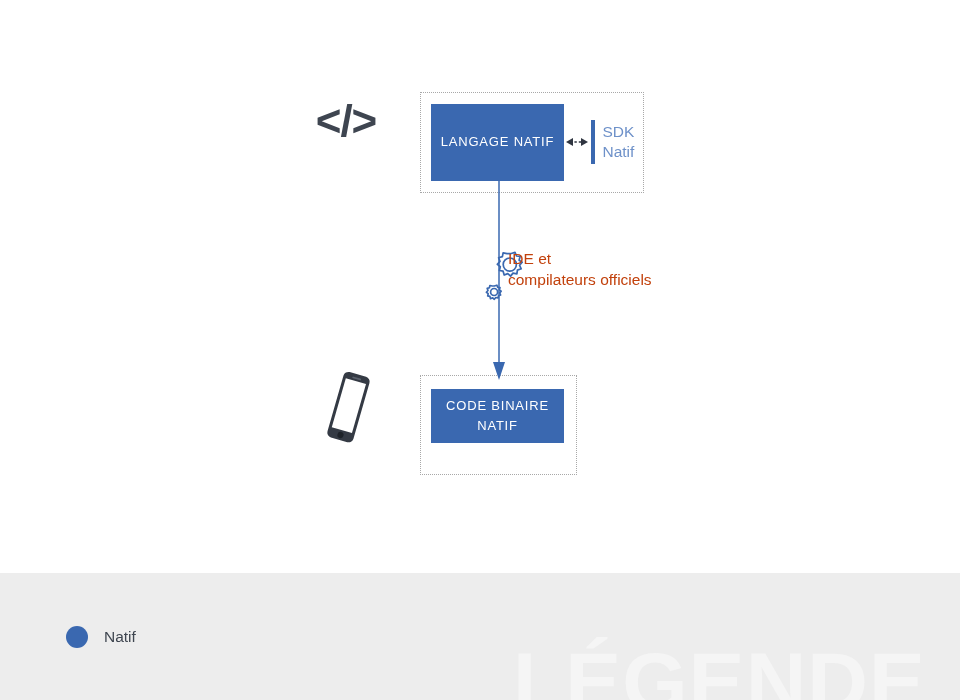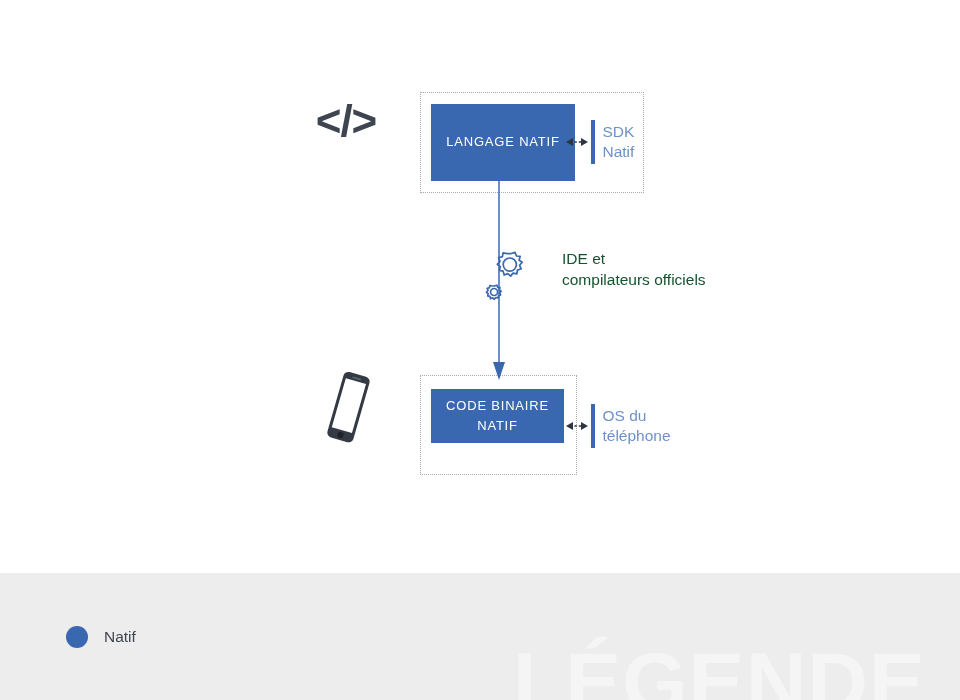--- a/index.html
+++ b/index.html
@@ -76,21 +76,21 @@
     display: flex;
     align-items: center;
     justify-content: center;
     text-align: center;
     font-size: 13px;
     letter-spacing: 0.8px;
     line-height: 1.55;
     white-space: pre-line;
     box-sizing: border-box;
   }
-  #box-langage { left: 431px; top: 104px; width: 144px; height: 77px; }
+  #box-langage { left: 431px; top: 104px; width: 133px; height: 77px; }
   #box-binaire { left: 431px; top: 389px; width: 133px; height: 54px; }
 
   
   .side-annotation {
     position: absolute;
     display: flex;
     align-items: center;
   }
   #annotation-sdk { left: 566px; top: 120px; }
   #annotation-os  { left: 566px; top: 404px; }
@@ -127,24 +127,24 @@
   
   #gears-icon {
     position: absolute;
     left: 478px;
     top: 242px;
     width: 56px;
     height: 62px;
   }
   #middle-label {
     position: absolute;
-    left: 562px;
+    left: 508px;
     top: 249px;
     font-size: 15.5px;
-    color: #14532d;
+    color: #c2410c;
     line-height: 1.35;
     white-space: pre-line;
   }
 
   
   #legend-band {
     position: absolute;
     left: 0;
     top: 573px;
     width: 960px;
@@ -216,30 +216,20 @@
     <svg class="dbl-arrow" viewBox="0 0 22 16">
       <line x1="4" y1="8" x2="18" y2="8" stroke="#2f3540" stroke-width="1.6" stroke-dasharray="2.4 2"></line>
       <polygon points="0,8 7,4 7,12" fill="#2f3540"></polygon>
       <polygon points="22,8 15,4 15,12" fill="#2f3540"></polygon>
     </svg>
     <div class="accent-bar"></div>
     <div class="annotation-label">SDK
 Natif</div>
   </div>
 
-  <div class="side-annotation" id="annotation-os">
-    <svg class="dbl-arrow" viewBox="0 0 22 16">
-      <line x1="4" y1="8" x2="18" y2="8" stroke="#2f3540" stroke-width="1.6" stroke-dasharray="2.4 2"></line>
-      <polygon points="0,8 7,4 7,12" fill="#2f3540"></polygon>
-      <polygon points="22,8 15,4 15,12" fill="#2f3540"></polygon>
-    </svg>
-    <div class="accent-bar"></div>
-    <div class="annotation-label">OS du
-téléphone</div>
-  </div>
 
   <svg id="connector-arrow" viewBox="0 0 22 200">
     <line x1="11" y1="0" x2="11" y2="186" stroke="#3a68b0" stroke-width="1.5"></line>
     <polygon points="11,199 5,181 17,181" fill="#3a68b0"></polygon>
   </svg>
 
   <svg id="gears-icon" viewBox="0 0 56 62">
     <g fill="none" stroke="#3a68b0" stroke-width="1.7" stroke-linejoin="round">
       <path d="M36.6 20.7 L41.0 19.3 L42.5 23.0 L46.2 23.3 L45.1 27.2 L48.2 29.3 L45.6 32.3 L47.2 35.8 L43.4 37.1 L42.9 40.8 L39.0 40.1 L36.6 43.1 L33.8 40.6 L30.2 42.0 L29.1 38.2 L25.4 37.5 L26.3 33.6 L23.3 31.3 L26.0 28.4 L24.6 24.8 L28.4 23.6 L29.1 19.9 L33.0 20.7 Z" transform="translate(-4,-9)"></path>
       <circle cx="31.8" cy="22.6" r="6.6"></circle>

